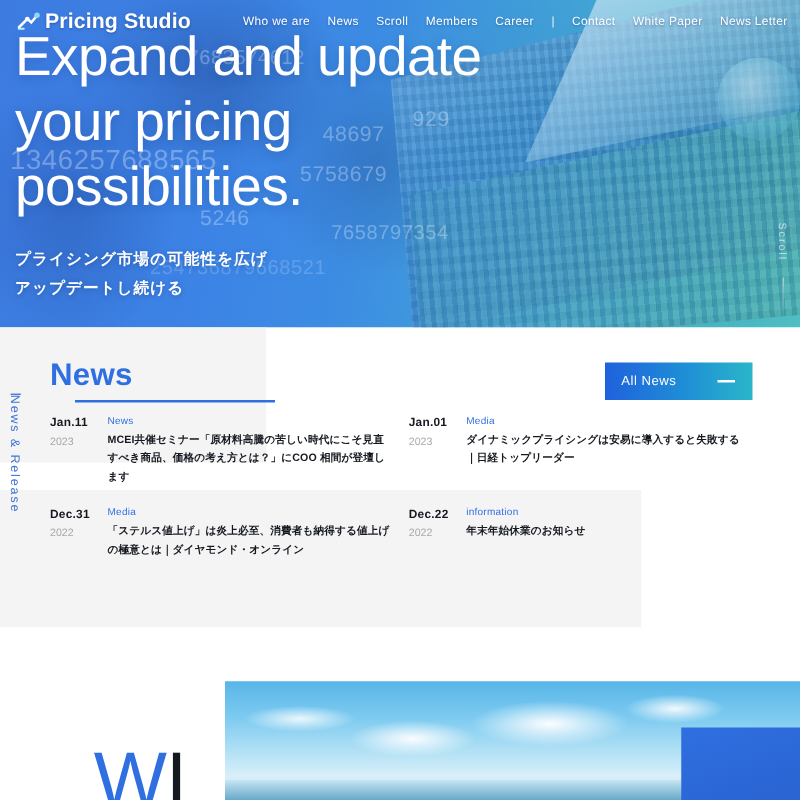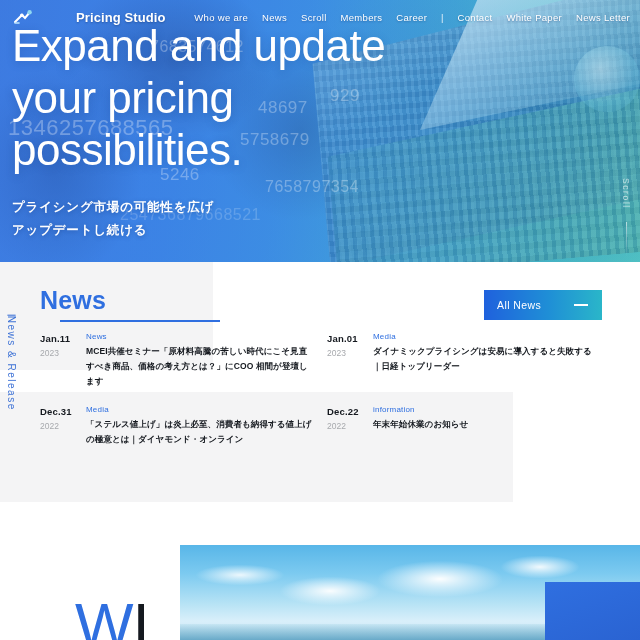--- a/index.html
+++ b/index.html
@@ -85,23 +85,22 @@
 
   
   .topbar {
     position: absolute; top: 0; left: 0; width: 640px; height: 34px;
     display: flex; align-items: center; z-index: 9;
   }
   .logo { display: flex; align-items: center; gap: 4px; margin-left: 14px; }
   .logo-mark { width: 18px; height: 16px; position: relative; }
   .logo-mark svg { display: block; }
   .logo-text {
-    color: #ffffff; font-size: 13px; font-weight: bold; letter-spacing: .1px;
+    color: #ffffff; font-size: 17px; font-weight: bold; letter-spacing: .1px;
     text-shadow: 0 1px 2px rgba(20,50,110,.45);
-    margin-left: 40px;
   }
   .nav { display: flex; align-items: center; gap: 14px; margin-left: auto; margin-right: 10px; }
   .nav-item {
     color: #ffffff; font-size: 9.5px; letter-spacing: .3px; white-space: nowrap;
     text-shadow: 0 1px 2px rgba(20,50,110,.4);
   }
   .nav-sep { color: rgba(255,255,255,.85); font-size: 9.5px; }
 
   .hero-title {
     position: absolute; left: 12px; top: 20px;

